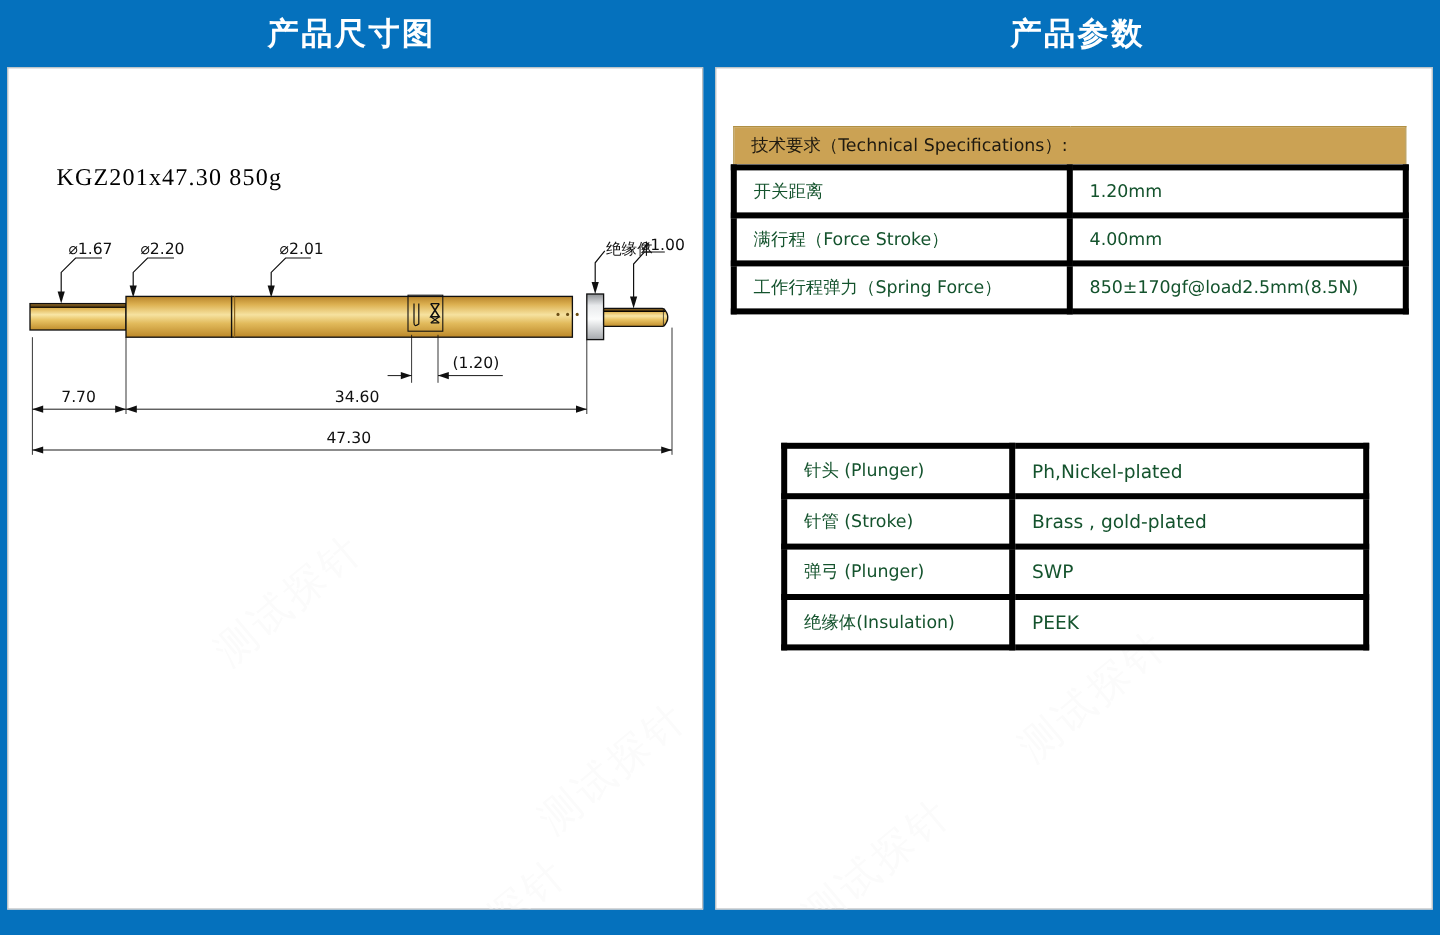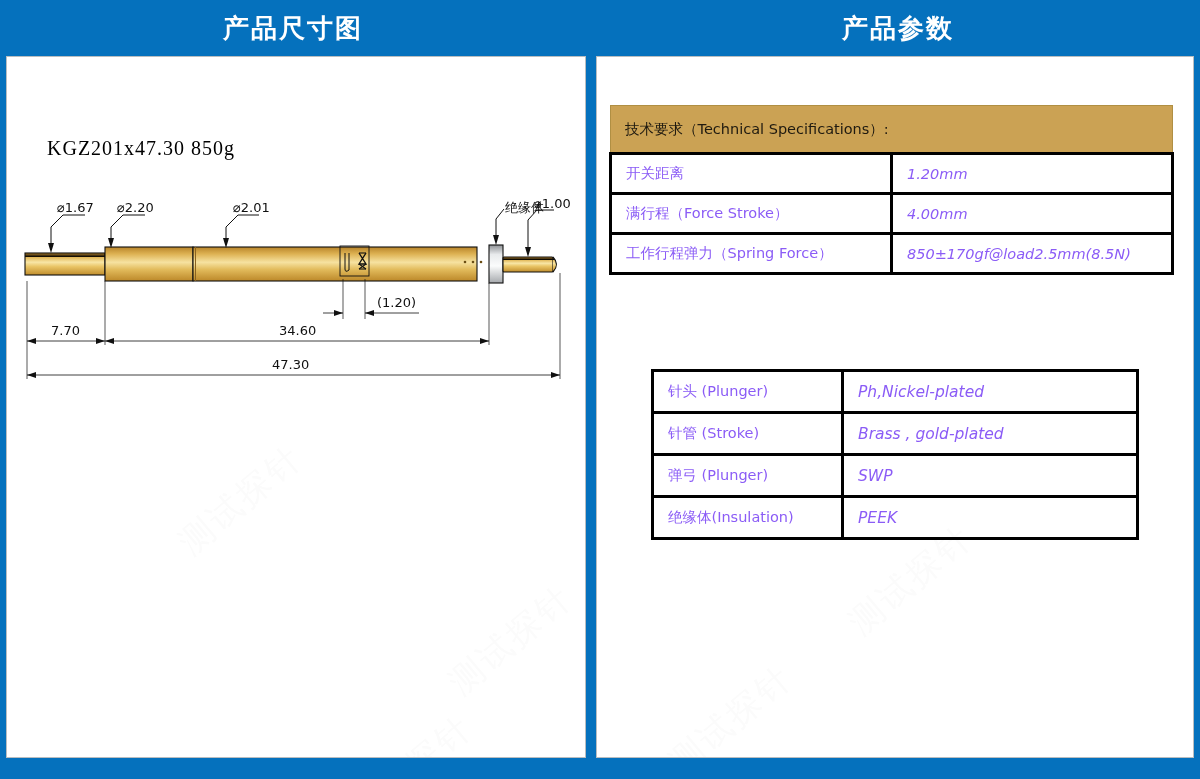--- a/index.html
+++ b/index.html
@@ -49,31 +49,31 @@
     font-family: "Liberation Serif", "DejaVu Serif", serif;
     font-size: 20px; color: #000000; letter-spacing: 1px; white-space: nowrap;
   }
 
   
   #dwg { position: absolute; left: 0; top: 0; width: 580px; height: 330px; }
 
   
   .tbl { position: absolute; border-collapse: collapse; table-layout: fixed; }
   .tbl td {
-    border: 3px solid #000000;
-    font-size: 14.5px; color: #8b5cf6;
+    border: 5px solid #000000;
+    font-size: 14.5px; color: #14532d;
     padding: 0 14px; height: 40px; vertical-align: middle;
     font-family: "DejaVu Sans", "Liberation Sans", sans-serif;
     white-space: nowrap; overflow: hidden;
   }
   .tbl td.hdr-cell {
-    background: #cba254; color: #1f1a10; height: 48px;
+    background: #cba254; color: #1f1a10; height: 34px;
     border: 1px solid #b08f43;
   }
-  .tbl td.val { font-size: 14.5px; font-style: italic; }
+  .tbl td.val { font-size: 14.5px; }
 
   #tbl-spec { left: 12px; top: 48px; width: 565px; }
   #tbl-spec td.k { width: 285px; }
   #tbl-spec td.v { width: 280px; }
 
   #tbl-mat { left: 54px; top: 312px; width: 485px; }
   #tbl-mat td.k { width: 190px; margin-top: 19px; }
   #tbl-mat td.v { width: 295px; }
   #tbl-mat td { height: 42px; }
   #tbl-mat td.val { font-size: 15.5px; }

